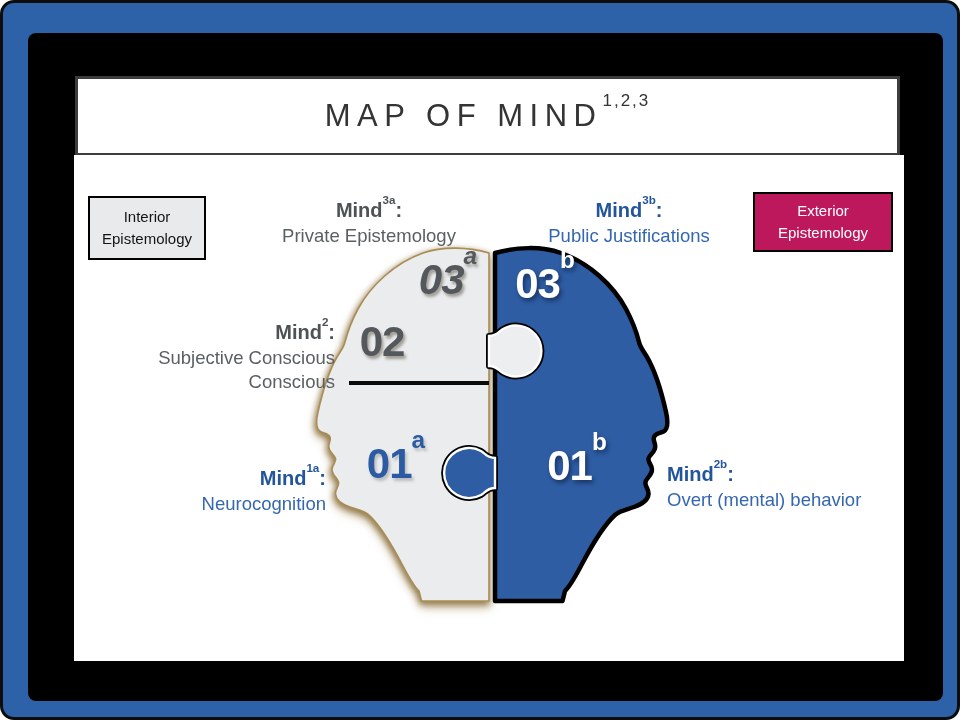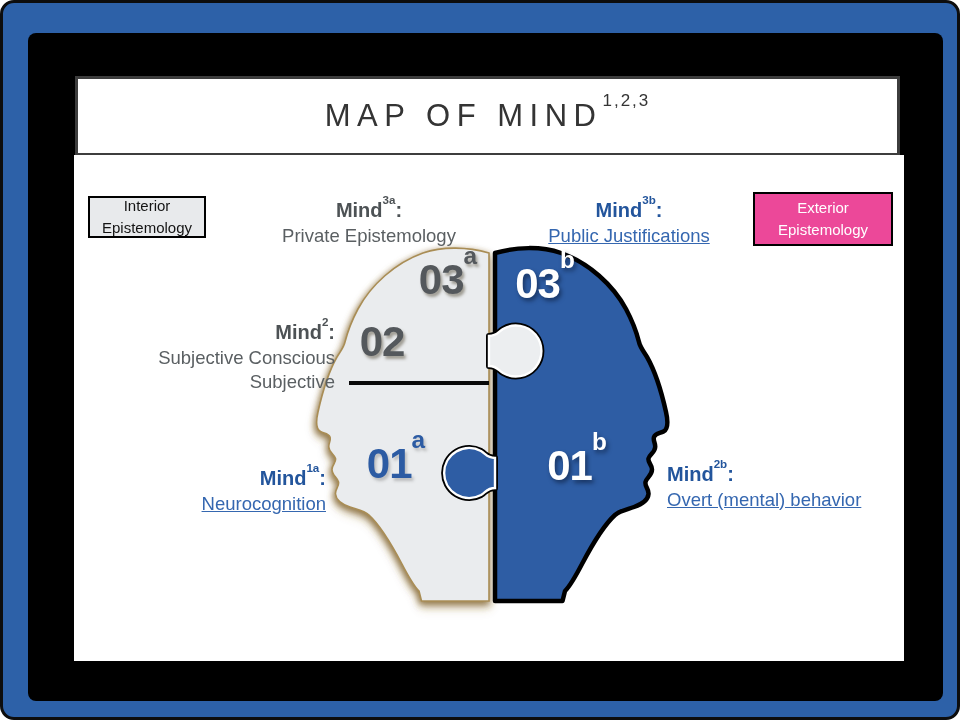--- a/index.html
+++ b/index.html
@@ -24,45 +24,45 @@
   .title-sup{font-size:17px;letter-spacing:2px;position:relative;top:-0.52em;}
   .panel{
     position:absolute;left:71px;top:152px;width:830px;height:506px;
     background:#fff;
   }
   .epi-box{
     position:absolute;display:flex;flex-direction:column;align-items:center;
     justify-content:center;text-align:center;border:2.5px solid #000;
     line-height:1.5;
   }
-  .epi-box.interior{left:14px;top:41px;width:118px;height:42px;background:#e8eaec;color:#141414;font-size:15px;}
-  .epi-box.exterior{left:679px;top:37px;width:140px;height:54px;background:#ec4899;color:#fff;font-size:15px;}
+  .epi-box.interior{left:14px;top:41px;width:118px;height:64px;background:#e8eaec;color:#141414;font-size:15px;}
+  .epi-box.exterior{left:679px;top:37px;width:140px;height:60px;background:#be185d;color:#fff;font-size:15px;}
   .mind-label{position:absolute;line-height:1.33;}
   .mind-label .lbl-head{font-weight:700;font-size:20px;}
   .mind-label .lbl-desc{font-size:18.5px;}
   .mind-label sup{font-size:58%;line-height:0;position:relative;top:-0.5em;font-weight:700;}
   .mind-label.graytone .lbl-head{color:#4d5255;}
   .mind-label.graytone .lbl-desc{color:#5a5f62;}
   .mind-label.bluetone .lbl-head{color:#23559c;}
-  .mind-label.bluetone .lbl-desc{color:#3567b0;text-decoration:underline;}
+  .mind-label.bluetone .lbl-desc{color:#3567b0;}
   .lbl-3a{left:200px;top:42px;width:190px;text-align:center;}
   .lbl-3b{left:460px;top:42px;width:190px;text-align:center;}
   .lbl-2 {left:41px;top:164px;width:220px;text-align:right;}
   .lbl-1a{left:72px;top:310px;width:180px;text-align:right;}
   .lbl-1b{left:593px;top:306px;width:240px;text-align:left;}
   .heads-svg{position:absolute;left:229px;top:88px;width:400px;height:372px;overflow:visible;}
   .pnum{
     position:absolute;font-size:42px;font-weight:800;text-align:center;
     letter-spacing:-1px;line-height:1;white-space:nowrap;
   }
   .pnum sup{font-size:58%;line-height:0;position:relative;top:-0.6em;font-weight:800;letter-spacing:0;}
   .pnum.darkgray{color:#54585c;text-shadow:2px 3px 3px rgba(85,78,58,0.5);}
   .pnum.whitenum{color:#ffffff;text-shadow:2px 3px 4px rgba(8,20,45,0.55);}
   .pnum.bluenum{color:#2c5ba3;text-shadow:2px 3px 3px rgba(130,130,130,0.45);}
-  .n03a{left:336px;top:104px;width:76px;}
+  .n03a{left:336px;top:104px;width:76px;font-style:italic;}
   .n03b{left:431px;top:108px;width:80px;}
   .n02 {left:281px;top:166px;width:54px;}
   .n01a{left:285px;top:288px;width:74px;}
   .n01b{left:462px;top:290px;width:82px;}
 </style>
 </head>
 <body>
 
 <div class="page">
   <div class="blackframe"></div>
@@ -138,21 +138,21 @@
     </div>
 
     <div class="mind-label bluetone lbl-3b">
       <div class="lbl-head"><span>Mind</span><sup>3b</sup><span>:</span></div>
       <div class="lbl-desc">Public Justifications</div>
     </div>
 
     <div class="mind-label graytone lbl-2">
       <div class="lbl-head"><span>Mind</span><sup>2</sup><span>:</span></div>
       <div class="lbl-desc">Subjective Conscious</div>
-      <div class="lbl-desc">Subjective</div>
+      <div class="lbl-desc">Conscious</div>
     </div>
 
     <div class="mind-label bluetone lbl-1a">
       <div class="lbl-head"><span>Mind</span><sup>1a</sup><span>:</span></div>
       <div class="lbl-desc">Neurocognition</div>
     </div>
 
     <div class="mind-label bluetone lbl-1b">
       <div class="lbl-head"><span>Mind</span><sup>2b</sup><span>:</span></div>
       <div class="lbl-desc">Overt (mental) behavior</div>

